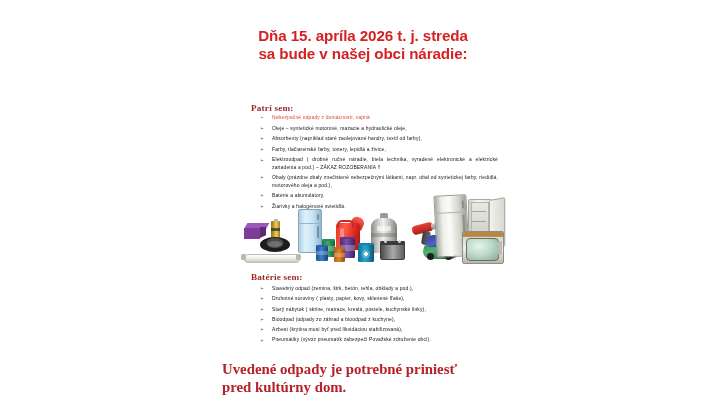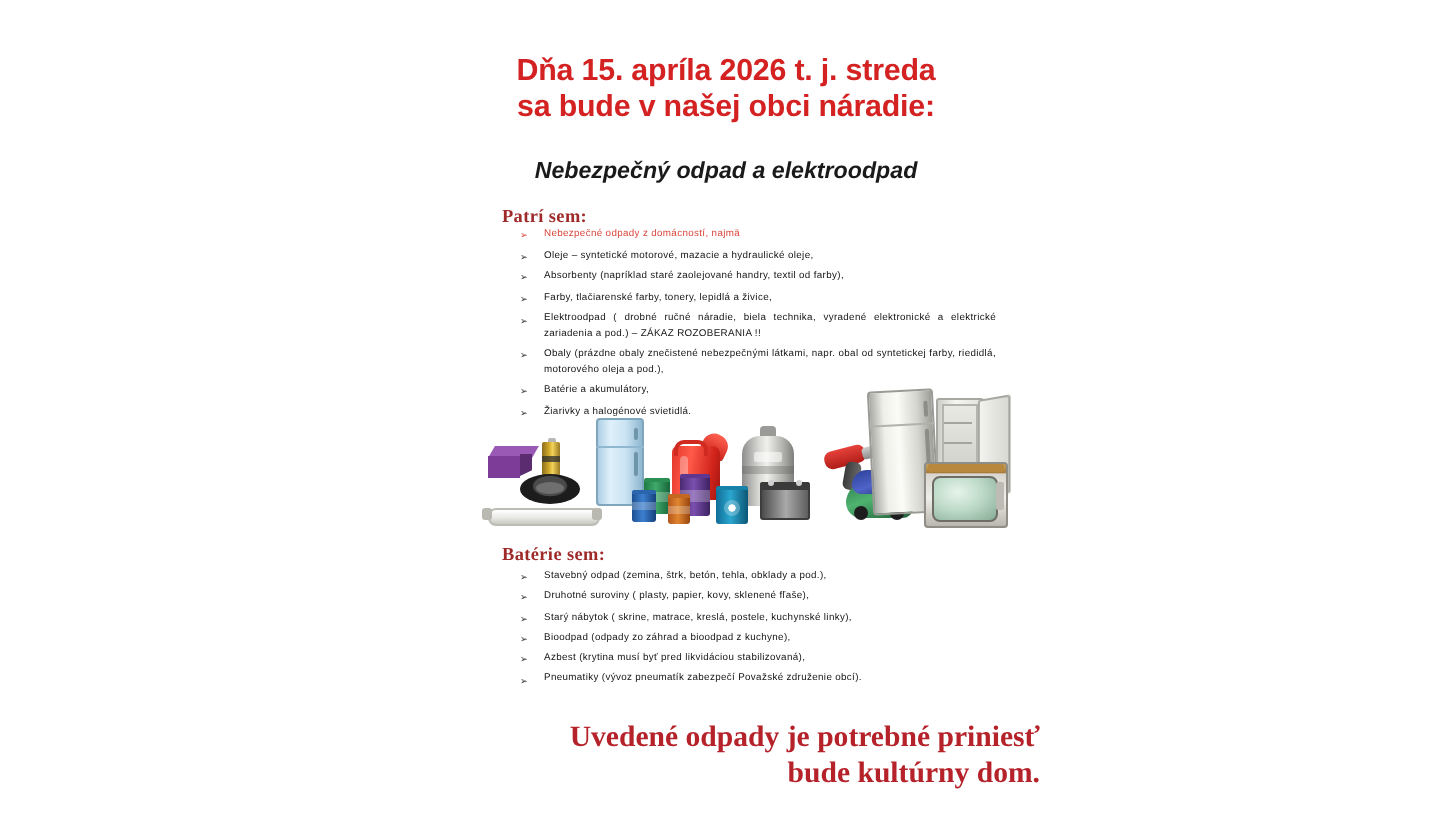--- a/index.html
+++ b/index.html
@@ -107,24 +107,24 @@
     color: #333333;
   }
   .list li.hl {
     color: #d9453c;
   }
   .list li.hl::before { color: #d9453c; }
 
   
   .footer {
     position: absolute;
-    left: 16px;
+    left: 0;
     top: 361px;
     width: 282px;
-    text-align: right;
+    text-align: left;
   }
   .footer-line {
     font-family: "Liberation Serif", serif;
     font-weight: bold;
     font-size: 14.8px;
     line-height: 17.5px;
     color: #b5222a;
     white-space: nowrap;
   }
 
@@ -376,21 +376,20 @@
 <body>
 
 <div id="poster">
   <div class="sheet">
 
     <div class="hdr-block">
       <div class="hdr-line l1">Dňa 15. apríla 2026  t. j. streda</div>
       <div class="hdr-line l2">sa bude v našej obci náradie:</div>
     </div>
 
-    <div class="subtitle">Nebezpečný odpad a elektroodpad</div>
 
     <div class="sec-head patri">Patrí sem:</div>
 
     <ul class="list incl">
       <li class="hl">Nebezpečné odpady z domácností, najmä</li>
       <li>Oleje – syntetické motorové, mazacie a hydraulické oleje,</li>
       <li>Absorbenty (napríklad staré zaolejované handry, textil od farby),</li>
       <li>Farby, tlačiarenské farby, tonery, lepidlá a živice,</li>
       <li>Elektroodpad ( drobné ručné náradie, biela technika, vyradené elektronické a elektrické zariadenia a pod.) – ZÁKAZ ROZOBERANIA !!</li>
       <li>Obaly (prázdne obaly znečistené nebezpečnými látkami, napr. obal od syntetickej farby, riedidlá, motorového oleja a pod.),</li>
@@ -517,17 +516,17 @@
       <li>Stavebný odpad (zemina, štrk, betón, tehla, obklady a pod.),</li>
       <li>Druhotné suroviny ( plasty, papier, kovy, sklenené fľaše),</li>
       <li>Starý nábytok ( skrine, matrace, kreslá, postele, kuchynské linky),</li>
       <li>Bioodpad (odpady zo záhrad a bioodpad z kuchyne),</li>
       <li>Azbest (krytina musí byť pred likvidáciou stabilizovaná),</li>
       <li>Pneumatiky (vývoz pneumatík zabezpečí Považské združenie obcí).</li>
     </ul>
 
     <div class="footer">
       <div class="footer-line">Uvedené odpady je potrebné priniesť</div>
-      <div class="footer-line">bude kultúrny dom.</div>
+      <div class="footer-line">pred kultúrny dom.</div>
     </div>
 
   </div>
 </div>
 
 </body></html>

